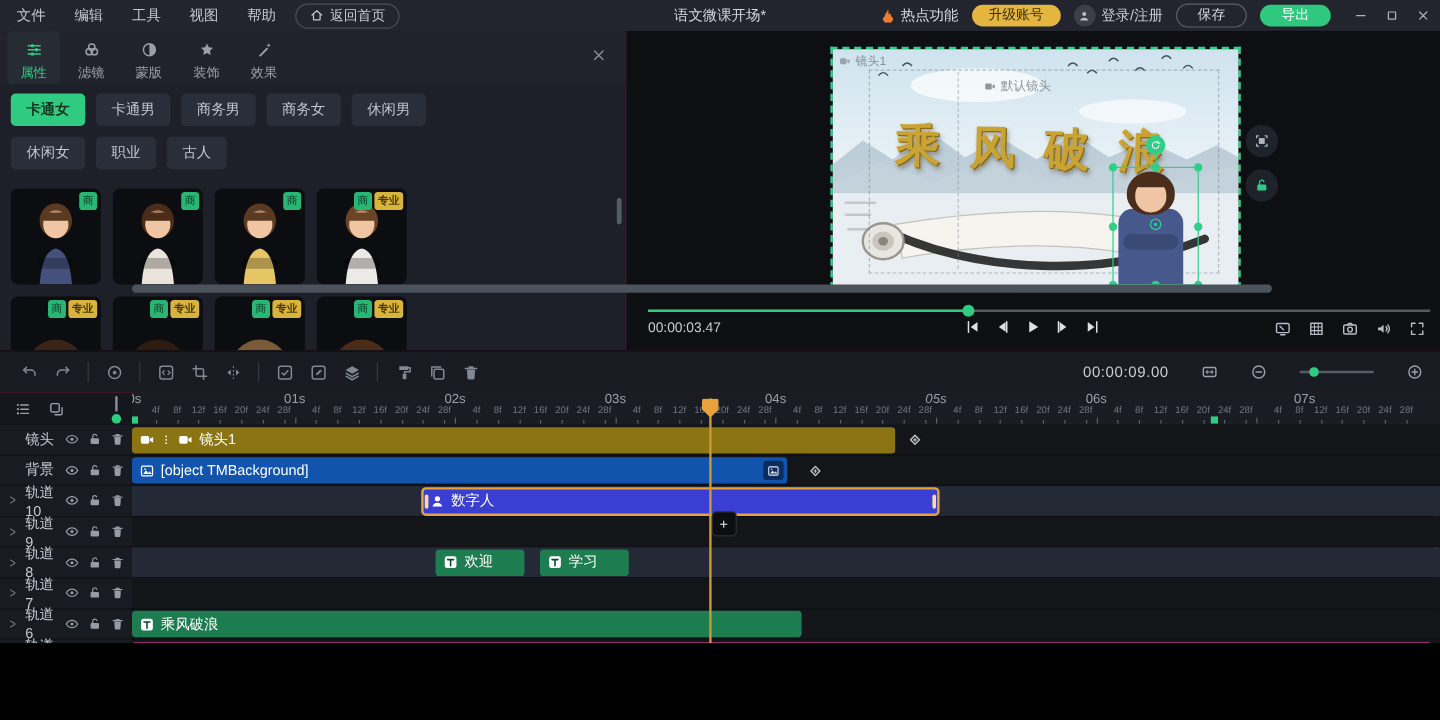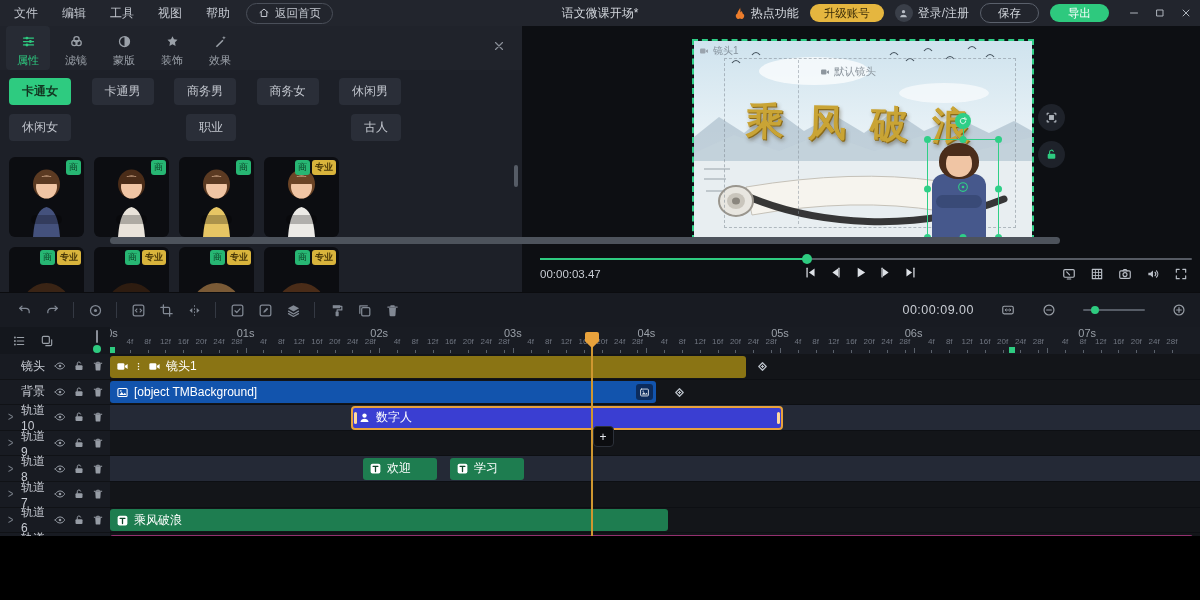--- a/index.html
+++ b/index.html
@@ -36,21 +36,21 @@
   .tab .tlabel{font-size:11px;color:#9aa0a8;margin-top:1px;}
   .tab.active{background:#272b34;border-radius:4px;}
   .tab.active .ticon{color:#2ecb80;}
   .tab.active .tlabel{color:#2ecb80;}
   .panel-close{position:absolute;right:16px;top:13px;color:#8a8f98;font-size:14px;}
   .panel-body{position:absolute;top:44px;left:0;right:0;bottom:0;display:flex;}
   .p-sidebar{width:110px;background:#16181f;padding-top:4px;}
   .side-item{height:33px;line-height:33px;padding-left:14px;color:#b9bec6;font-size:12.5px;}
   .side-item.active{background:#0e1014;color:#2ecb80;}
   .p-content{position:relative;flex:1;padding:8px 0 0 9px;overflow:hidden;background:#1d2028;}
-  .chips{display:flex;flex-wrap:wrap;gap:9px;width:392px;justify-content:space-between;}
+  .chips{display:flex;flex-wrap:wrap;gap:9px;width:392px;}
   .chip{height:27px;line-height:27px;padding:0 13px;background:#2a2e38;border-radius:4px;color:#c3c7cf;font-size:12px;}
   .chip.active{background:#2ecb80;color:#123520;font-weight:bold;}
   .cards{display:flex;flex-wrap:wrap;gap:10px;width:345px;margin-top:16px;}
   .card{position:relative;width:75px;height:80px;background:#0c0d11;border-radius:6px;overflow:hidden;}
   .badges{position:absolute;top:3px;right:3px;display:flex;gap:2px;z-index:2;}
   .bdg-g{width:15px;height:15px;background:#27b673;border-radius:3px;color:#0c3a22;font-size:9px;
          display:flex;align-items:center;justify-content:center;}
   .bdg-y{height:15px;padding:0 3px;background:#d9b43c;border-radius:3px;color:#4a3808;font-size:9px;
          display:flex;align-items:center;font-weight:bold;}
   .pvscroll{position:absolute;right:4px;top:95px;width:4px;height:22px;background:#565c66;border-radius:2px;}
@@ -747,21 +747,21 @@
         <span class="rlabel frame" style="left: 589.84px;">12f</span>
         <span class="rtick" style="left: 589.84px; height: 3px;"></span>
         <span class="rlabel frame" style="left: 607.653px;">16f</span>
         <span class="rtick" style="left: 607.653px; height: 3px;"></span>
         <span class="rlabel frame" style="left: 625.467px;">20f</span>
         <span class="rtick" style="left: 625.467px; height: 3px;"></span>
         <span class="rlabel frame" style="left: 643.28px;">24f</span>
         <span class="rtick" style="left: 643.28px; height: 3px;"></span>
         <span class="rlabel frame" style="left: 661.093px;">28f</span>
         <span class="rtick" style="left: 661.093px; height: 3px;"></span>
-        <span class="rlabel sec" style="left: 670px;">05s</span>
+        <span class="rlabel sec" style="left: 670px; font-style: italic;">05s</span>
         <span class="rtick" style="left: 670px; height: 5px;"></span>
         <span class="rlabel frame" style="left: 687.813px;">4f</span>
         <span class="rtick" style="left: 687.813px; height: 3px;"></span>
         <span class="rlabel frame" style="left: 705.627px;">8f</span>
         <span class="rtick" style="left: 705.627px; height: 3px;"></span>
         <span class="rlabel frame" style="left: 723.44px;">12f</span>
         <span class="rtick" style="left: 723.44px; height: 3px;"></span>
         <span class="rlabel frame" style="left: 741.253px;">16f</span>
         <span class="rtick" style="left: 741.253px; height: 3px;"></span>
         <span class="rlabel frame" style="left: 759.067px;">20f</span>

